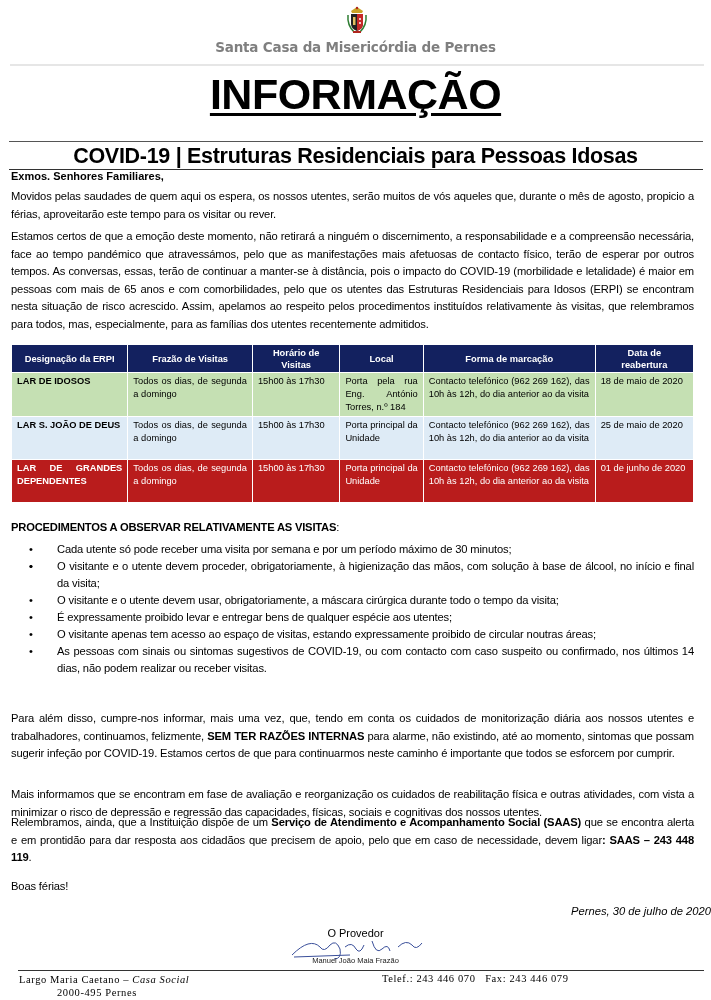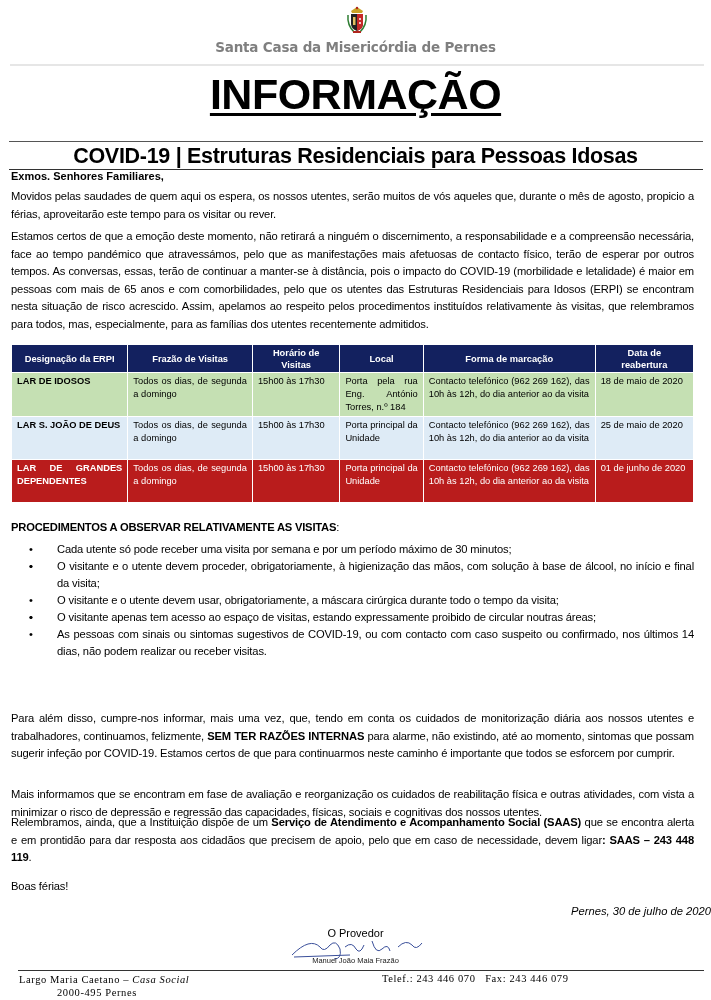--- a/index.html
+++ b/index.html
@@ -107,21 +107,21 @@
     </tr>
   </tbody>
 </table>
 
 <div class="proc-title"><b>PROCEDIMENTOS A OBSERVAR RELATIVAMENTE AS VISITAS</b><span>:</span></div>
 <ul class="rules">
   <li><span class="bullet">•</span><span>Cada utente só pode receber uma visita por semana e por um período máximo de 30 minutos;</span></li>
   <li><span class="bullet">•</span></li>
   <li><span class="bullet">•</span><span>O visitante e o utente devem proceder, obrigatoriamente, à higienização das mãos, com solução à base de álcool, no início e final da visita;</span></li>
   <li><span class="bullet">•</span><span>O visitante e o utente devem usar, obrigatoriamente, a máscara cirúrgica durante todo o tempo da visita;</span></li>
-  <li><span class="bullet">•</span></li>
+  <li><span class="bullet">•</span><span>É expressamente proibido levar e entregar bens de qualquer espécie aos utentes;</span></li>
   <li><span class="bullet">•</span><span>O visitante apenas tem acesso ao espaço de visitas, estando expressamente proibido de circular noutras áreas;</span></li>
   <li><span class="bullet">•</span><span>As pessoas com sinais ou sintomas sugestivos de COVID-19, ou com contacto com caso suspeito ou confirmado, nos últimos 14 dias, não podem realizar ou receber visitas.</span></li>
 </ul>
 
 <div class="para" style="top:710px;"><span>Para além disso, cumpre-nos informar, mais uma vez, que, tendo em conta os cuidados de monitorização diária aos nossos utentes e trabalhadores, continuamos, felizmente, </span><b>SEM TER RAZÕES INTERNAS</b><span> para alarme, não existindo, até ao momento, sintomas que possam sugerir infeção por COVID-19. Estamos certos de que para continuarmos neste caminho é importante que todos se esforcem por cumprir.</span></div>
 
 <div class="para" style="top:786px;">Mais informamos que se encontram em fase de avaliação e reorganização os cuidados de reabilitação física e outras atividades, com vista a minimizar o risco de depressão e regressão das capacidades, físicas, sociais e cognitivas dos nossos utentes.</div>
 
 <div class="para" style="top:814px;"><span>Relembramos, ainda, que a Instituição dispõe de um </span><b>Serviço de Atendimento e Acompanhamento Social (SAAS)</b><span> que se encontra alerta e em prontidão para dar resposta aos cidadãos que precisem de apoio, pelo que em caso de necessidade, devem ligar</span><b>: SAAS – 243 448 119</b><span>.</span></div>
 

